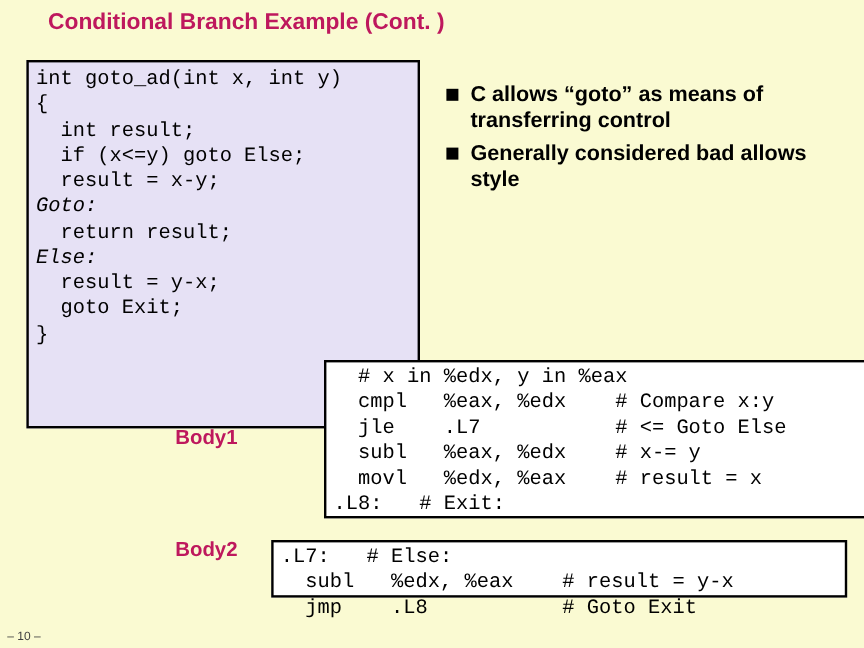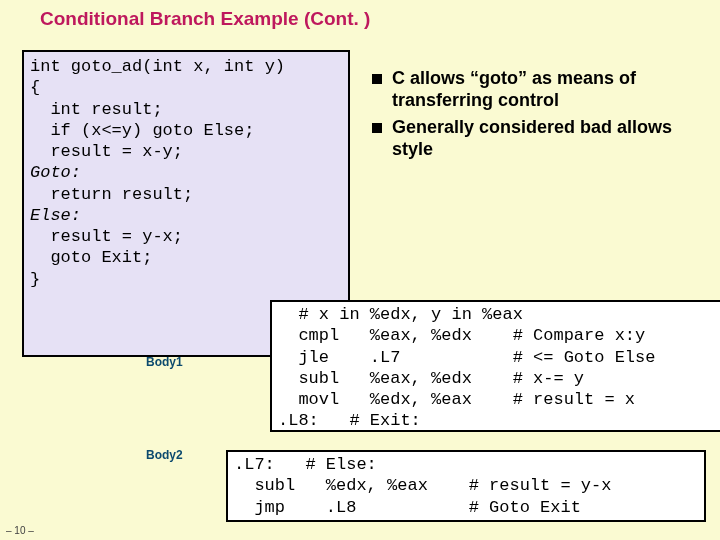--- a/index.html
+++ b/index.html
@@ -58,26 +58,26 @@
     background: #fff;
     border: 2px solid #000;
     font-family: "Courier New", monospace;
     font-size: 17px;
     line-height: 1.25;
     white-space: pre;
     color: #000;
     padding: 2px 6px;
   }
   .asm1 { top: 300px; left: 226px; width: 480px; height: 132px; margin-left: 44px; }
-  .asm2 { top: 450px; left: 226px; width: 480px; height: 72px; }
+  .asm2 { top: 450px; left: 226px; width: 480px; height: 48px; }
   .body-label {
     position: absolute;
-    font-size: 12px;
+    font-size: 17px;
     font-weight: bold;
-    color: #0c4a6e;
+    color: #be185d;
   }
   .body1 { top: 355px; left: 146px; }
   .body2 { top: 448px; left: 146px; }
   .page-num {
     position: absolute;
     bottom: 4px; left: 6px;
     font-size: 10px;
     color: #404040;
   }
 </style>

